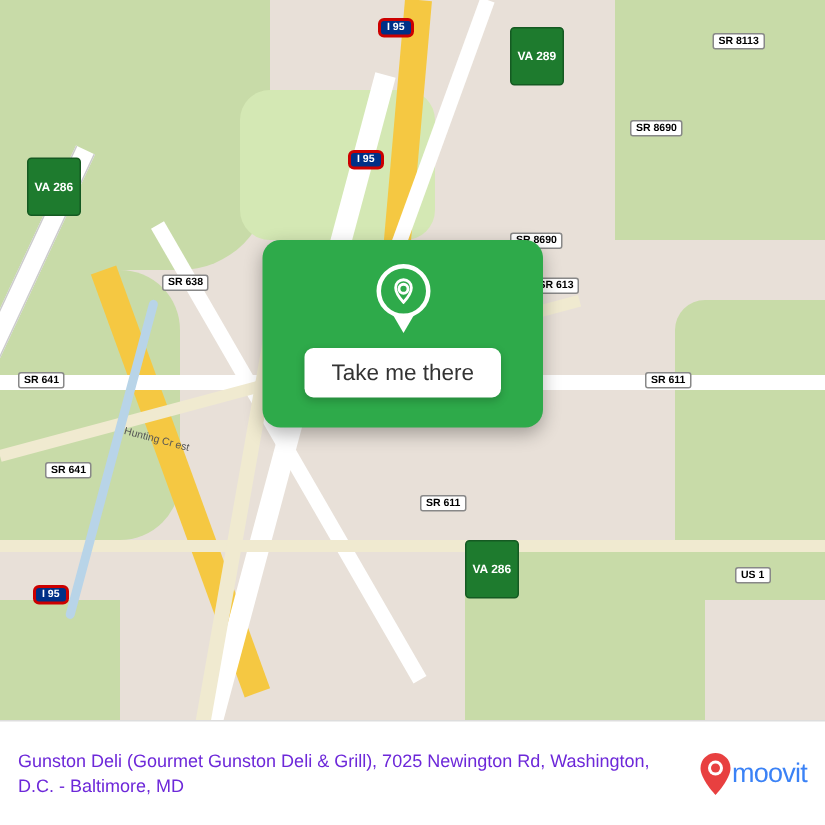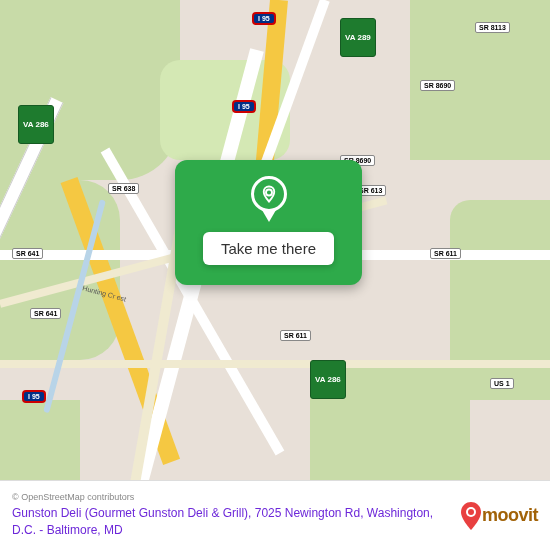--- a/index.html
+++ b/index.html
@@ -274,22 +274,22 @@
     }
 
     .moovit-logo {
       display: flex;
       align-items: center;
       flex-shrink: 0;
     }
 
     .moovit-text {
       font-size: 18px;
-      font-weight: bold;
-      color: #a16207;
+      font-weight: normal;
+      color: #3b82f6;
       letter-spacing: -0.5px;
     }
 
     
     .creek {
       position: absolute;
       top: 200px; left: 100px;
       width: 6px; height: 220px;
       background: #b8d4e8;
       border-radius: 3px;
@@ -363,21 +363,20 @@
           </div>
           <div style="width:0;height:0;border-left:7px solid transparent;border-right:7px solid transparent;border-top:12px solid white; margin-top:-2px;"></div>
         </div>
         <button class="take-me-there-btn">Take me there</button>
       </div>
     </div>
   </div>
 
   <div class="bottom-bar">
     <div class="bottom-text-area">
-      <div class="osm-credit">© OpenStreetMap contributors</div>
       <div class="location-name">Gunston Deli (Gourmet Gunston Deli &amp; Grill), 7025 Newington Rd, Washington, D.C. - Baltimore, MD</div>
     </div>
     <div class="moovit-logo">
       <svg width="22" height="28" viewBox="0 0 22 28">
         <path d="M11 0C5.5 0 1 4.5 1 10c0 7.5 10 18 10 18s10-10.5 10-18C21 4.5 16.5 0 11 0z" fill="#e84040"></path>
         <circle cx="11" cy="10" r="5" fill="white"></circle>
         <circle cx="11" cy="10" r="3" fill="#e84040"></circle>
       </svg>
       <span class="moovit-text">moovit</span>
     </div>

